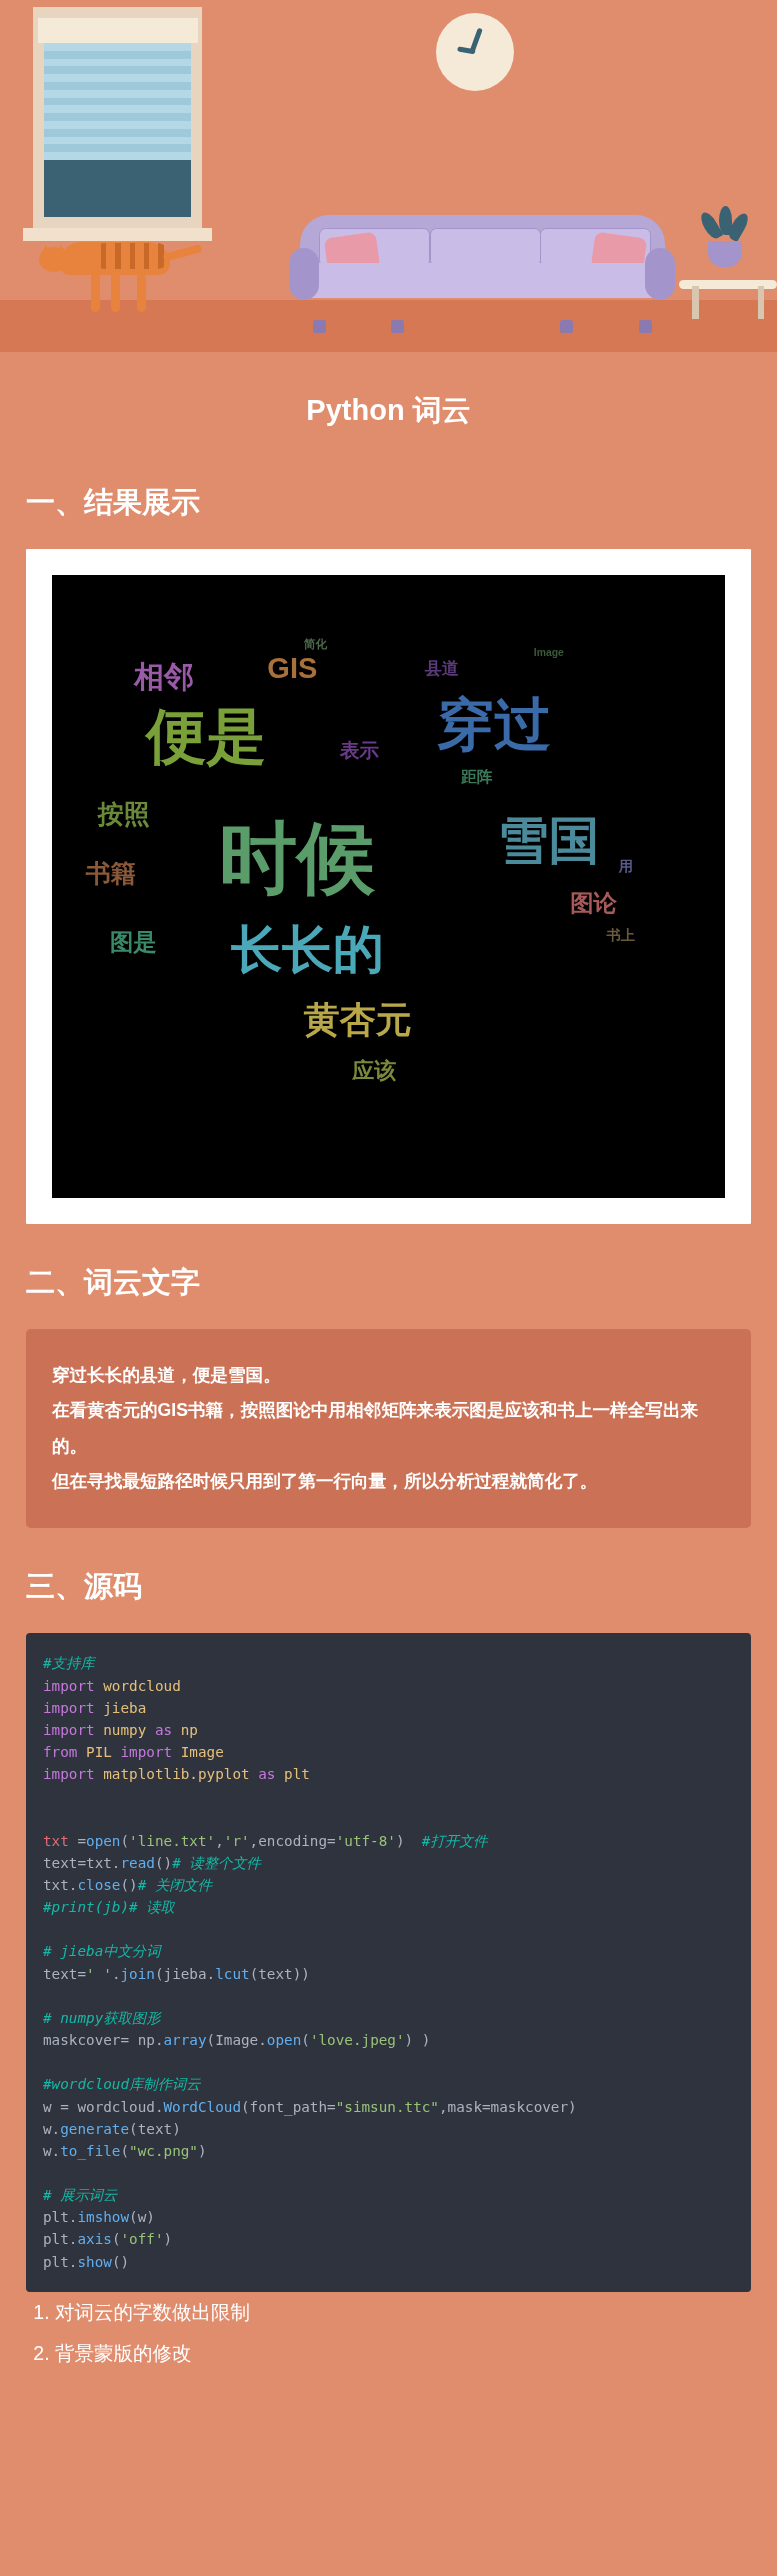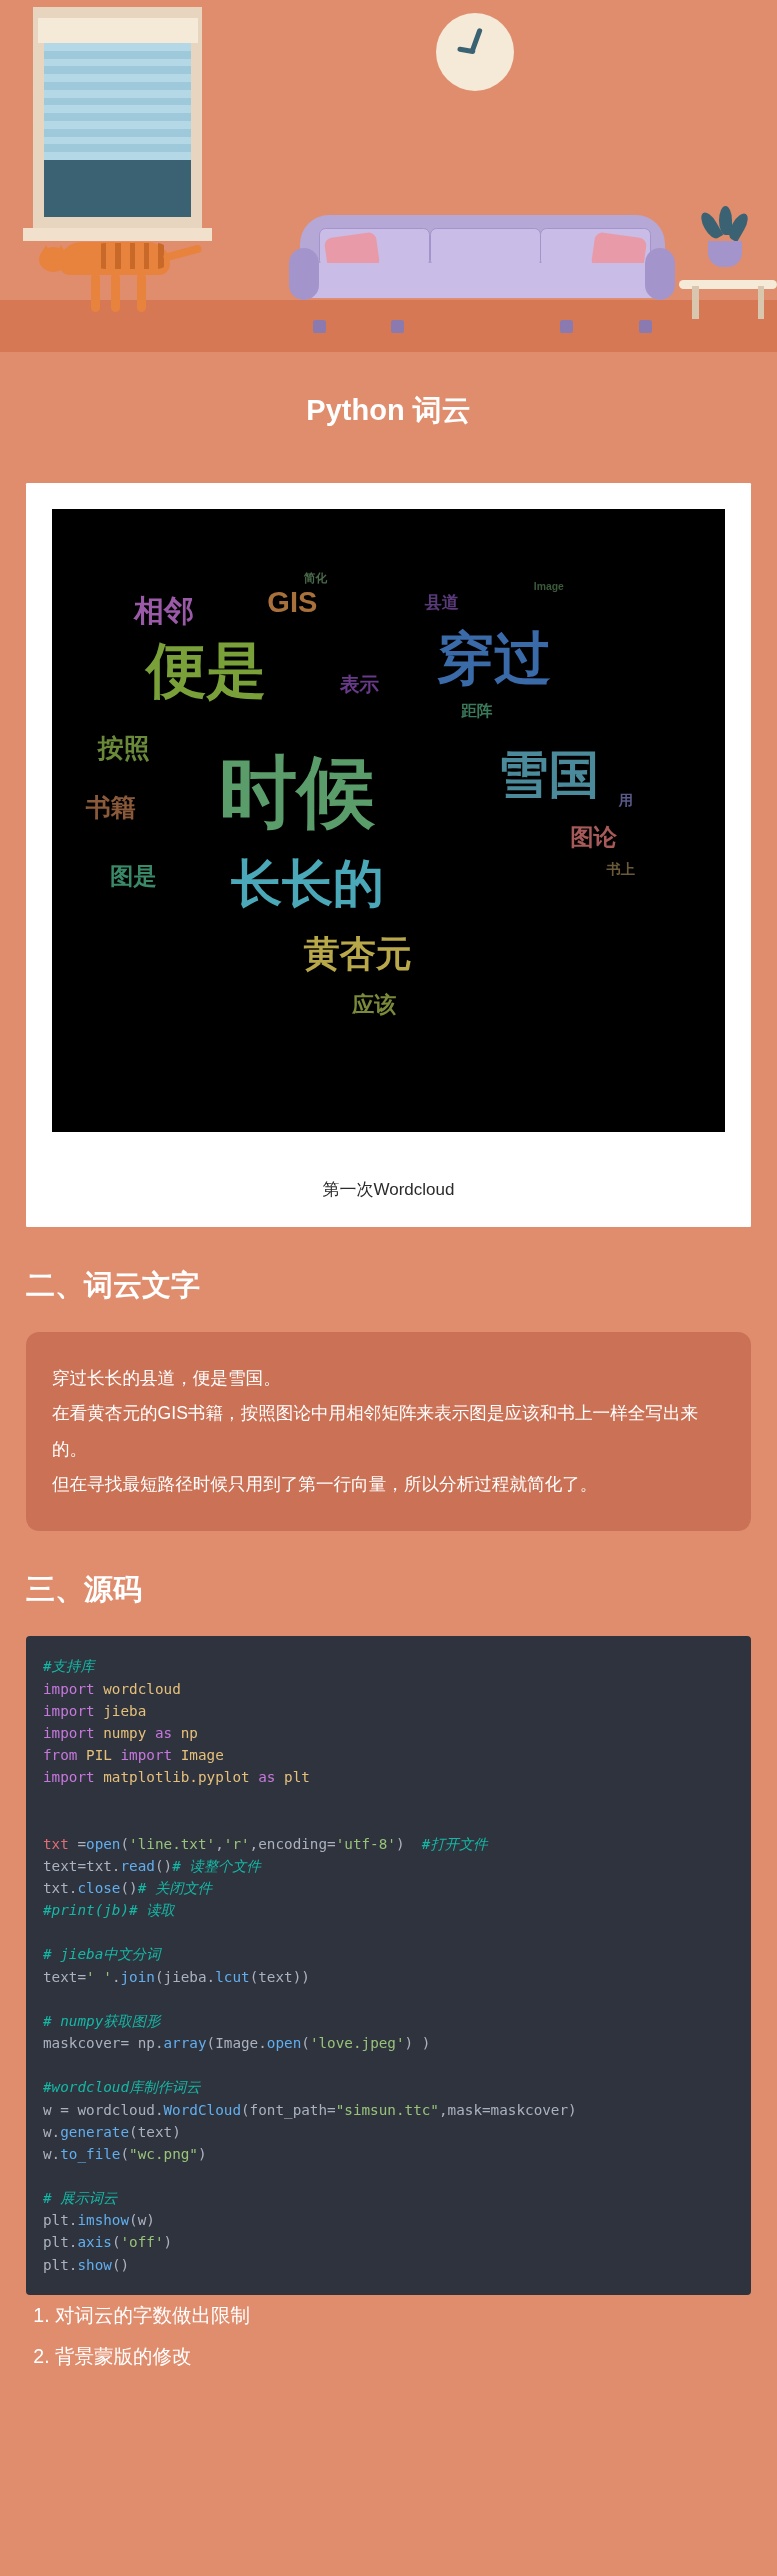--- a/index.html
+++ b/index.html
@@ -54,21 +54,21 @@
 .content { padding: 0 26px 26px; }
 .page-title { text-align: center; font-size: 29px; font-weight: bold; margin: 39px 0 52px; }
 h2.section { font-size: 29px; font-weight: bold; margin: 39px 0 26px; }
 
 .figure-box { background: #fff; padding: 26px; border-radius: 1.3px; }
 .wordcloud { width: 100%; aspect-ratio: 1.08; background: #000; position: relative; overflow: hidden; display: flex; align-items: center; justify-content: center; }
 .wc-inner { position: relative; width: 90%; height: 80%; }
 .wc-word { position: absolute; font-weight: bold; white-space: nowrap; }
 .caption { text-align: center; color: #2b2b2b; font-size: 17px; margin-top: 46px; }
 
-.text-box { background: #cb7256; border-radius: 13px; padding: 29px 26px; font-size: 17.6px; line-height: 2.0; }
+.text-box { background: #cb7256; border-radius: 5px; padding: 29px 26px; font-size: 17.6px; line-height: 2.0; font-weight: bold; }
 .text-box p { margin: 0; }
 
 .code-box { background: #2f333d; border-radius: 3.9px; padding: 19.5px 17px; font-family: Consolas, Menlo, monospace; font-size: 14.3px; line-height: 1.55; color: #abb2bf; white-space: pre; overflow-x: auto; }
 .c-com { color: #14b8a6; font-style: italic; }
 .c-kw { color: #c678dd; }
 .c-mod { color: #e5c07b; }
 .c-str { color: #98c379; }
 .c-var { color: #e06c75; }
 .c-fn { color: #61afef; }
 
@@ -126,20 +126,21 @@
   <div class="side-table">
     <div class="st-top"></div>
         <div class="st-leg sl1"></div>
         <div class="st-leg sl2"></div>
   </div>
 </div>
 
 <div class="content">
   <h1 class="page-title">Python 词云</h1>
 
+  <h2 class="section">一、结果展示</h2>
   <div class="figure-box">
     <div class="wordcloud">
       <div class="wc-inner" id="wc-inner">
             <span class="wc-word" style="color: rgb(90, 156, 106); font-size: 78px; left: 22%; top: 34%;">时候</span>
             <span class="wc-word" style="color: rgb(58, 106, 168); font-size: 57px; left: 58%; top: 10%;">穿过</span>
             <span class="wc-word" style="color: rgb(122, 160, 58); font-size: 60px; left: 10%; top: 12%;">便是</span>
             <span class="wc-word" style="color: rgb(74, 138, 154); font-size: 51px; left: 68%; top: 34%;">雪国</span>
             <span class="wc-word" style="color: rgb(74, 168, 184); font-size: 51px; left: 24%; top: 56%;">长长的</span>
             <span class="wc-word" style="color: rgb(184, 168, 74); font-size: 36px; left: 36%; top: 72%;">黄杏元</span>
             <span class="wc-word" style="color: rgb(154, 90, 168); font-size: 30px; left: 8%; top: 4%;">相邻</span>
@@ -151,21 +152,20 @@
             <span class="wc-word" style="color: rgb(106, 58, 138); font-size: 19.5px; left: 42%; top: 20%;">表示</span>
             <span class="wc-word" style="color: rgb(122, 138, 58); font-size: 22px; left: 44%; top: 84%;">应该</span>
             <span class="wc-word" style="color: rgb(90, 58, 122); font-size: 17px; left: 56%; top: 4%;">县道</span>
             <span class="wc-word" style="color: rgb(58, 122, 90); font-size: 15.6px; left: 62%; top: 26%;">距阵</span>
             <span class="wc-word" style="color: rgb(106, 90, 58); font-size: 14.3px; left: 86%; top: 58%;">书上</span>
             <span class="wc-word" style="color: rgb(90, 90, 138); font-size: 14.3px; left: 88%; top: 44%;">用</span>
             <span class="wc-word" style="color: rgb(74, 106, 74); font-size: 11.7px; left: 36%; top: 0%;">简化</span>
             <span class="wc-word" style="color: rgb(58, 90, 58); font-size: 10.4px; left: 74%; top: 2%;">Image</span>
           </div>
     </div>
-    <div class="caption">第一次Wordcloud</div>
   </div>
 
   <h2 class="section">二、词云文字</h2>
   <div class="text-box" id="text-box">
         <p>穿过长长的县道，便是雪国。</p>
         <p>在看黄杏元的GIS书籍，按照图论中用相邻矩阵来表示图是应该和书上一样全写出来的。</p>
         <p>但在寻找最短路径时候只用到了第一行向量，所以分析过程就简化了。</p>
       </div>
 
   <h2 class="section">三、源码</h2>

